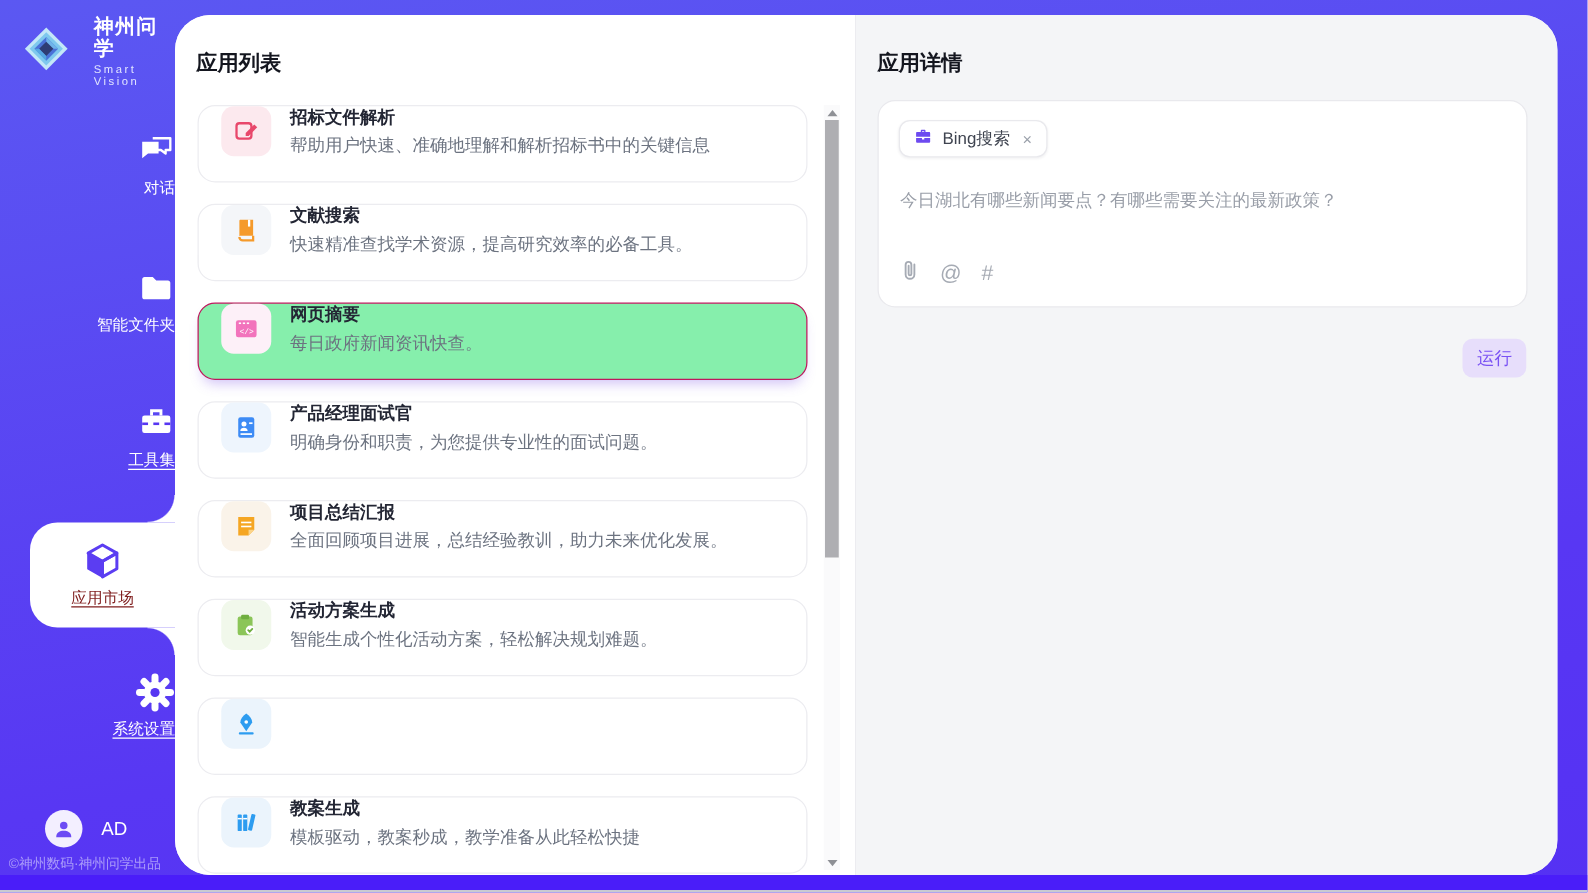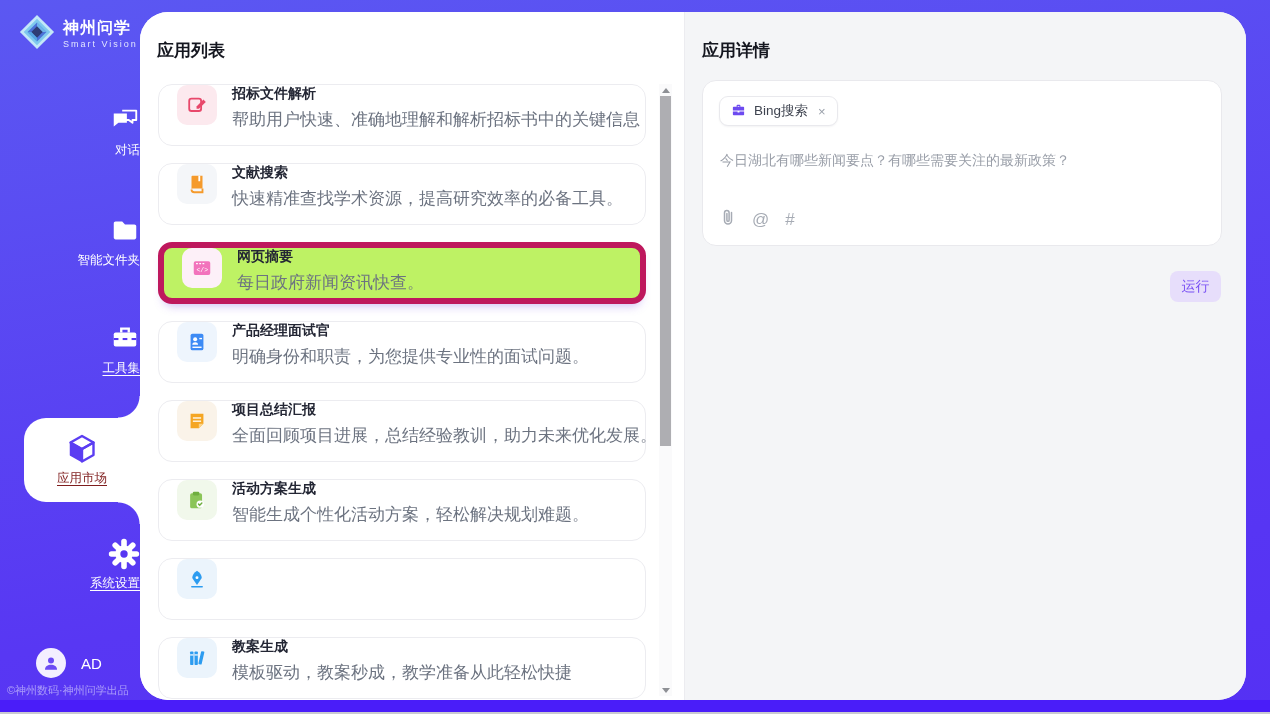--- a/index.html
+++ b/index.html
@@ -9,21 +9,21 @@
     font-family:"Liberation Sans", sans-serif;
     background:linear-gradient(170deg,#5B58F2 0%,#5837F3 70%,#5531F3 100%);
   }
 
   
   .bottom-bar { position:absolute; left:0; right:0; top:700px; height:12px; background:#4A1DF9; }
   .bottom-edge { position:absolute; left:0; right:0; top:712px; height:2px; background:#C9CAD1; }
 
   
   .sidebar { position:absolute; left:0; top:0; width:140px; height:700px; }
-  .logo { position:absolute; left:18px; top:13px; display:flex; align-items:center; gap:7px; }
+  .logo { position:absolute; left:18px; top:13px; display:flex; align-items:center; gap:19px; }
   .brand-name { font-size:16px; font-weight:bold; color:#FFFFFF; letter-spacing:1px; line-height:1.1; }
   .brand-tag  { font-size:9px; color:#E2E6FF; letter-spacing:2px; margin-top:2px; }
 
   .nav-item { position:absolute; left:0; width:140px; text-align:right; color:#fff; cursor:pointer; }
   .nav-icon { display:block; height:30px; }
   .nav-label { font-size:12.5px; margin-top:7px; }
   .u { text-decoration:underline; text-underline-offset:3px; }
 
   .nav-active {
     position:absolute; left:24px; top:418px; width:116px; height:84px;
@@ -55,27 +55,27 @@
   
   .list-panel { width:545px; background:#fff; position:relative; border-right:1px solid #ECECF0; flex:none; }
   .panel-title { font-size:17px; font-weight:bold; color:#14161F; }
   .list-panel .panel-title { position:absolute; left:17px; top:27px; }
   .cards { position:absolute; left:18px; top:72px; width:488px; }
   .card {
     display:flex; align-items:flex-start; height:62px; padding-left:18px; margin-bottom:17px;
     background:#fff; border:1px solid #ECECF0; border-radius:14px; cursor:pointer;
   }
   .card.selected {
-    background:#bef264; border:6px solid #be185d;
+    background:#86efac; border:1px solid #be185d;
     box-shadow:0 7px 10px -5px rgba(116,70,230,.35);
   }
   .tile { width:40px; height:40px; border-radius:10px; flex:none; display:flex; align-items:center; justify-content:center; margin-right:15px; }
   .card-text { min-width:0; }
   .card-title { font-size:14px; font-weight:bold; color:#232634; margin-bottom:5px; }
-  .card-desc { font-size:17px; color:#6C7380; white-space:nowrap; }
+  .card-desc { font-size:14px; color:#6C7380; white-space:nowrap; }
 
   
   .scrollbar { position:absolute; right:12px; top:72px; width:13px; height:612px; background:#FAFAFB; }
   .sb-arrow { position:absolute; left:0; width:13px; height:12px; display:flex; align-items:center; justify-content:center; }
   .sb-arrow.up { top:0; } .sb-arrow.down { bottom:0; }
   .sb-tri-up { width:0; height:0; border-left:4px solid transparent; border-right:4px solid transparent; border-bottom:5px solid #8E9095; }
   .sb-tri-down { width:0; height:0; border-left:4px solid transparent; border-right:4px solid transparent; border-top:5px solid #8E9095; }
   .sb-thumb { position:absolute; left:1px; top:12px; width:11px; height:350px; background:#AEAEB2; }
 
   

